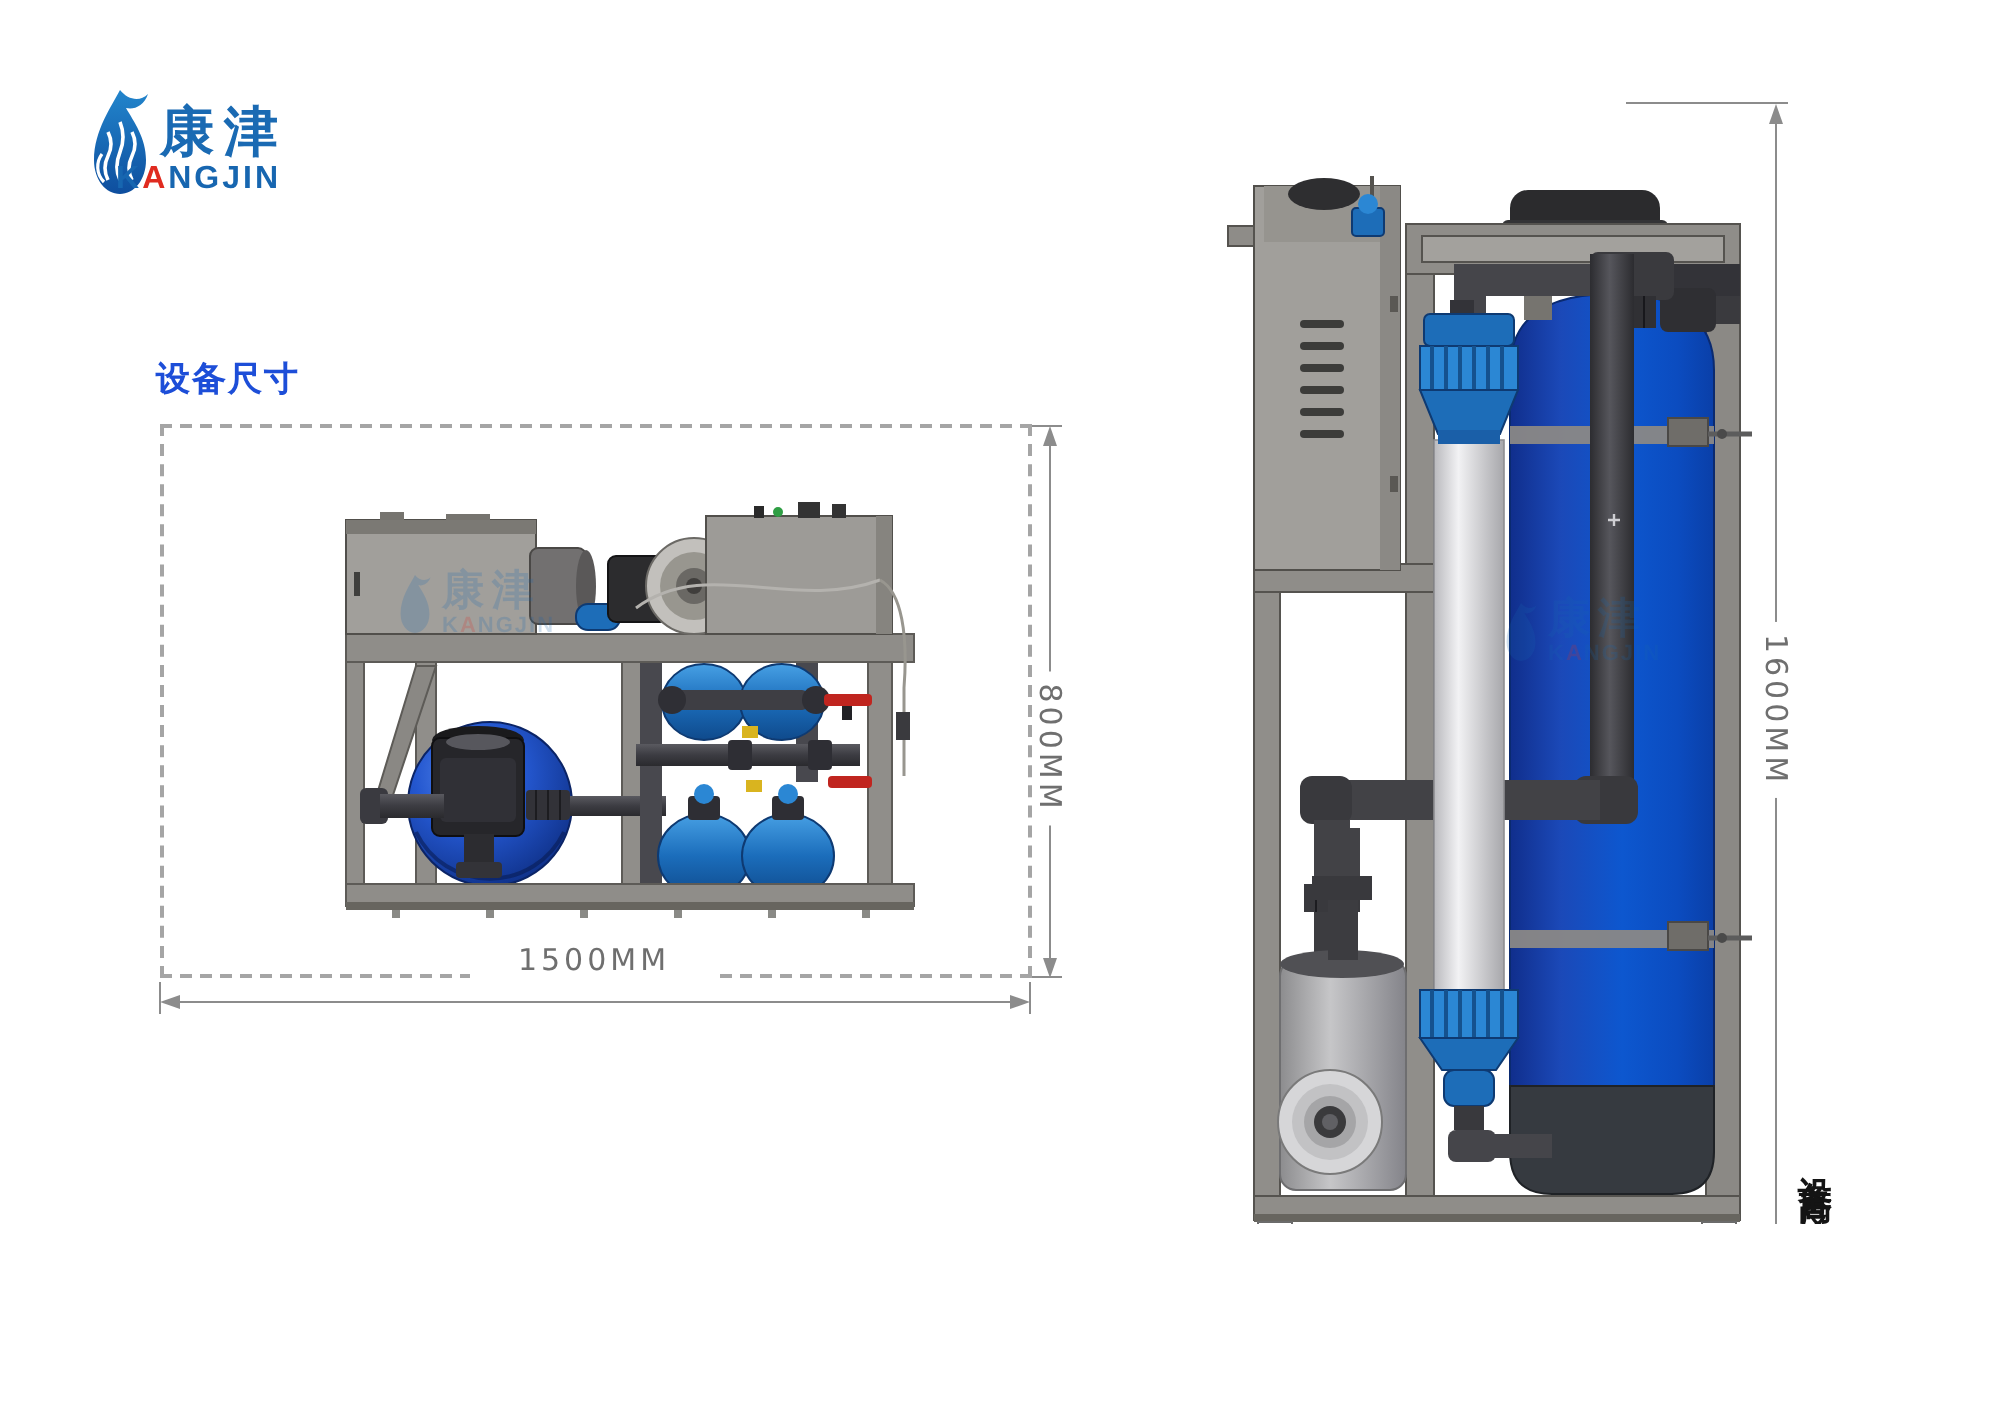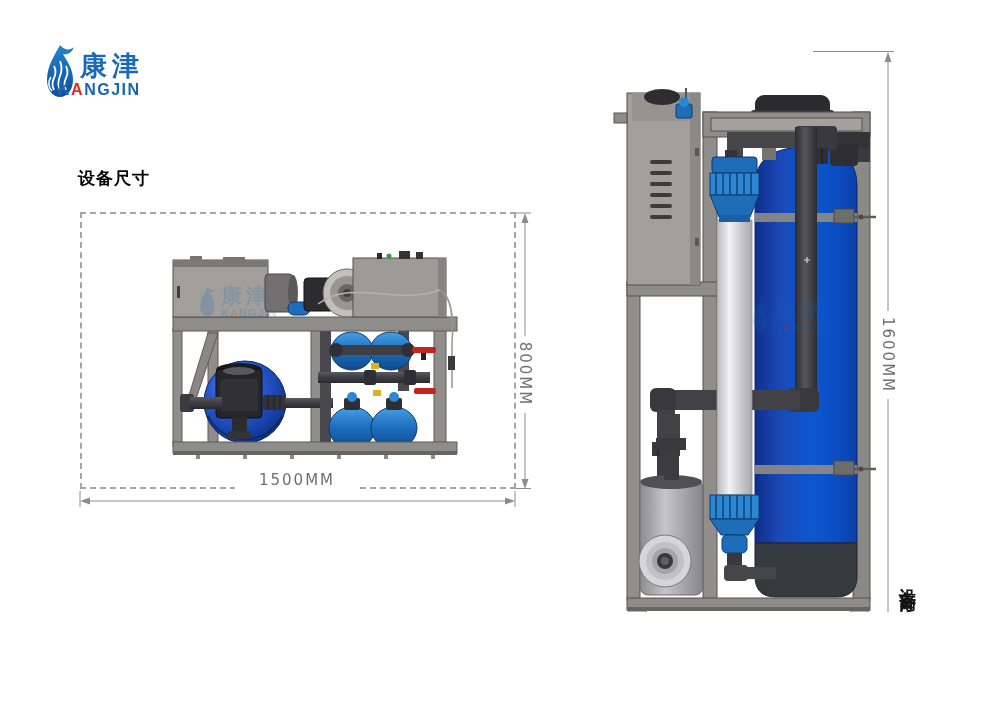--- a/index.html
+++ b/index.html
@@ -6,21 +6,21 @@
   .page{position:relative;width:1000px;height:612px;background:#fff;overflow:hidden;
         font-family:"Liberation Sans","DejaVu Sans",sans-serif;}
   .abs{position:absolute;}
   
   .logo{left:43px;top:41px;width:140px;height:62px;}
   .logo-cn{position:absolute;left:37px;top:7px;font-size:27px;font-weight:700;color:#1a6ab3;letter-spacing:5px;}
   .logo-en{position:absolute;left:15px;top:40px;font-size:16px;font-weight:700;color:#1766b0;letter-spacing:1.5px;}
   .logo-en .red{color:#e02b20;}
   .logo-drop{position:absolute;left:2px;top:3px;width:30px;height:54px;}
   
-  .section-title{left:78px;top:167px;font-size:17px;font-weight:700;color:#000000;letter-spacing:1px;}
+  .section-title{left:78px;top:178px;font-size:17px;font-weight:700;color:#1d4ed8;letter-spacing:1px;}
   .height-title{left:896px;top:574px;writing-mode:vertical-rl;text-orientation:upright;
                 font-size:17px;font-weight:700;color:#141414;letter-spacing:3px;}
   
   .dash-box{left:80px;top:212px;width:436px;height:277px;border:2px dashed #a5a5a5;box-sizing:border-box;}
   
   .front-view{left:168px;top:248px;width:292px;height:212px;}
   .side-view{left:612px;top:88px;width:268px;height:562px;}
   
   .dim-overlay{left:0;top:0;width:1000px;height:709px;pointer-events:none;}
   .dim-label{position:absolute;background:#fff;color:#6f6f6f;font-family:"DejaVu Sans",sans-serif;

